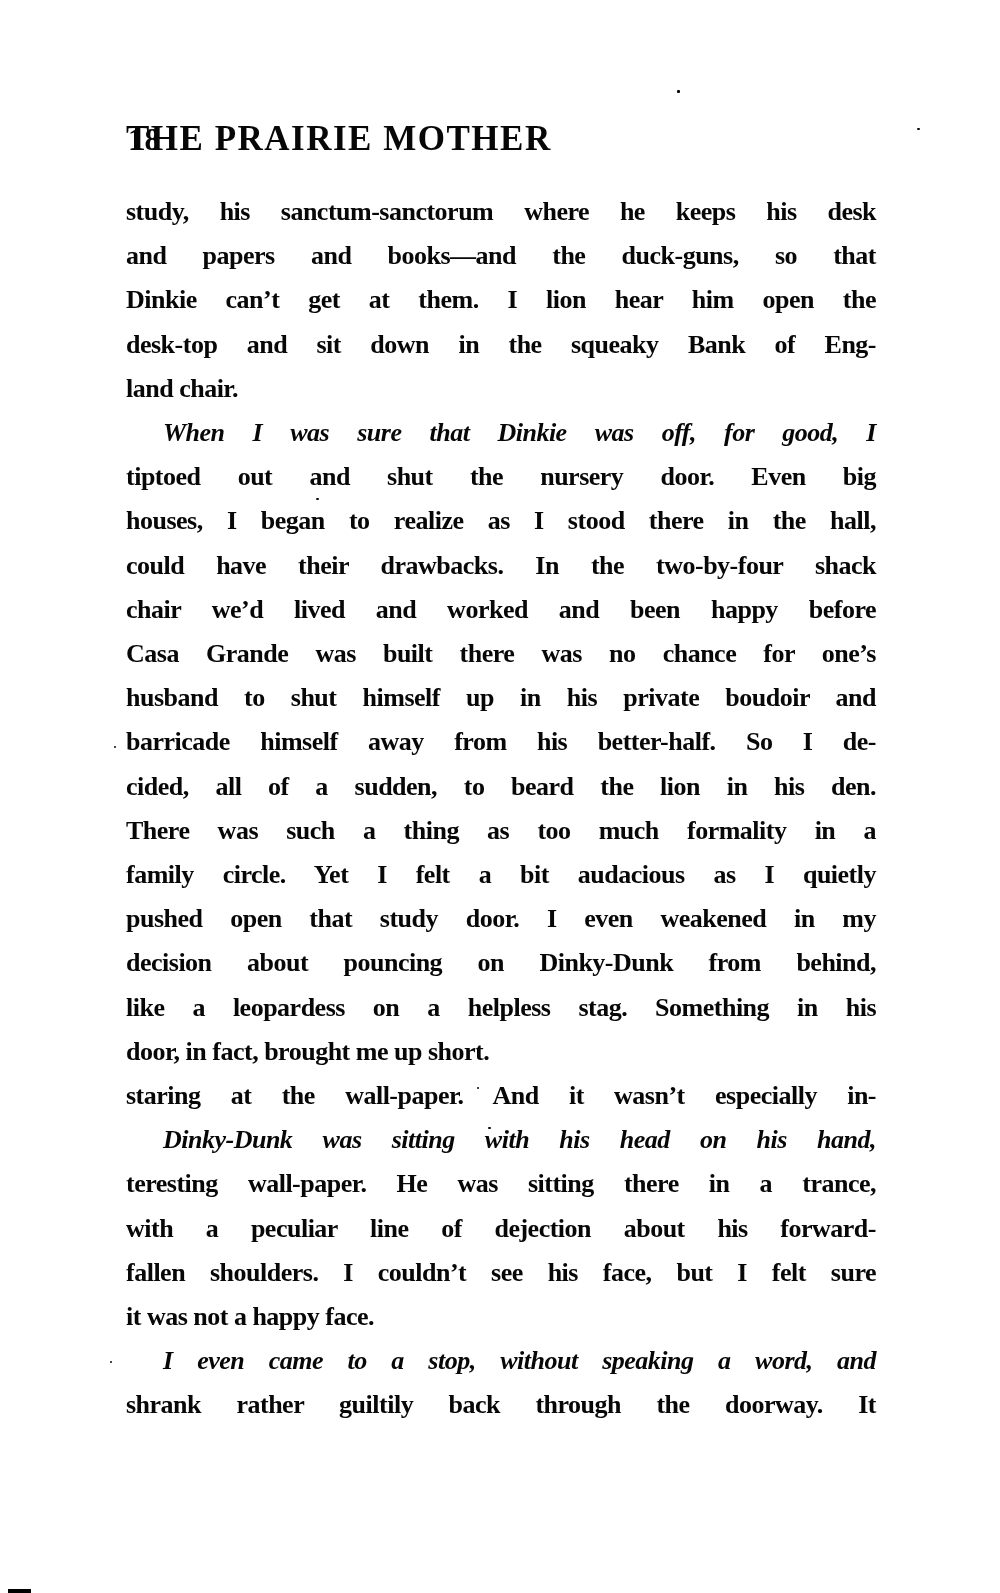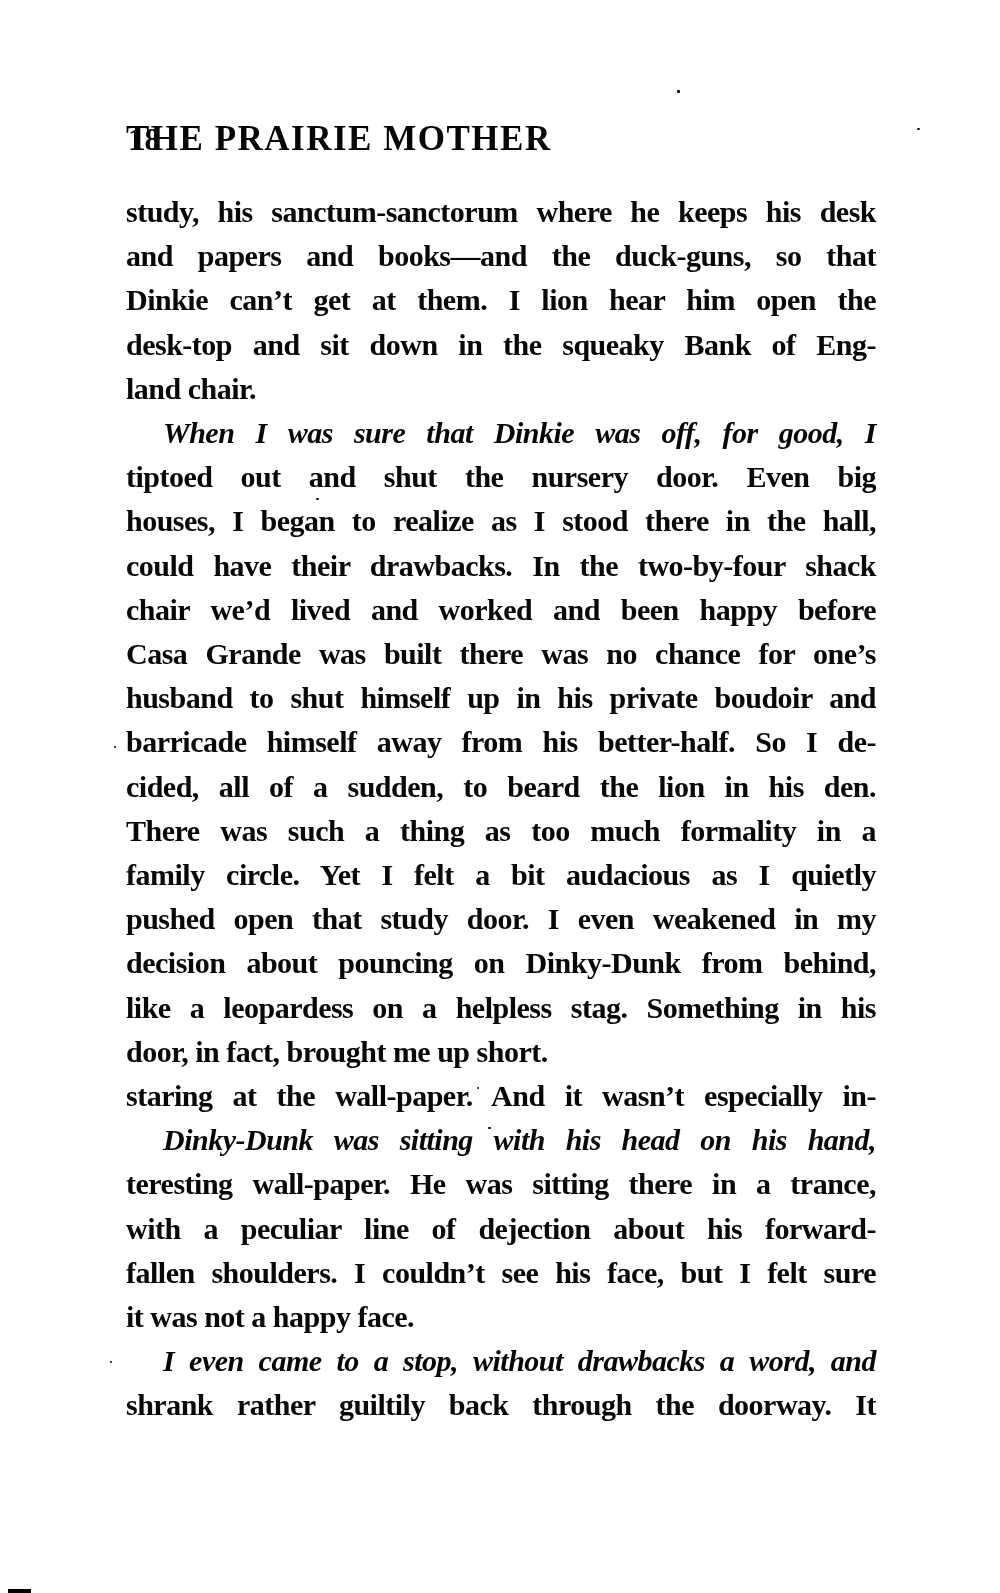--- a/index.html
+++ b/index.html
@@ -39,21 +39,21 @@
     font-size: 35px;
     font-weight: 700;
     letter-spacing: 1.5px;
     white-space: nowrap;
   }
   .body {
     position: absolute;
     top: 190px;
     left: 126px;
     width: 750px;
-    font-size: 30px;
+    font-size: 26px;
     font-weight: 700;
     letter-spacing: -0.5px;
     line-height: 44.2px;
   }
   .para { margin: 0; padding: 0; }
   .ln {
     display: block;
     text-align: justify;
     text-align-last: justify;
     white-space: normal;
@@ -118,21 +118,21 @@
     <p class="para">
       <span class="ln">staring at the wall-paper.  And it wasn’t especially in-</span>
       <span class="ln ind">Dinky-Dunk was sitting with his head on his hand,</span>
       <span class="ln">teresting wall-paper.  He was sitting there in a trance,</span>
       <span class="ln">with a peculiar line of dejection about his forward-</span>
       <span class="ln">fallen shoulders.  I couldn’t see his face, but I felt sure</span>
       <span class="ln end">it was not a happy face.</span>
     </p>
 
     <p class="para">
-      <span class="ln ind">I even came to a stop, without drawbacks a word, and</span>
+      <span class="ln ind">I even came to a stop, without speaking a word, and</span>
       <span class="ln">shrank rather guiltily back through the doorway.  It</span>
     </p>
 
   </div>
 
   <div class="speck" style="left:677px; top:90px; width:3px; height:3px;"></div>
   <div class="speck" style="left:917px; top:128px; width:3px; height:2px;"></div>
   <div class="speck" style="left:316px; top:498px; width:3px; height:2px;"></div>
   <div class="speck" style="left:114px; top:746px; width:2px; height:2px;"></div>
   <div class="speck" style="left:477px; top:1087px; width:2px; height:2px;"></div>

